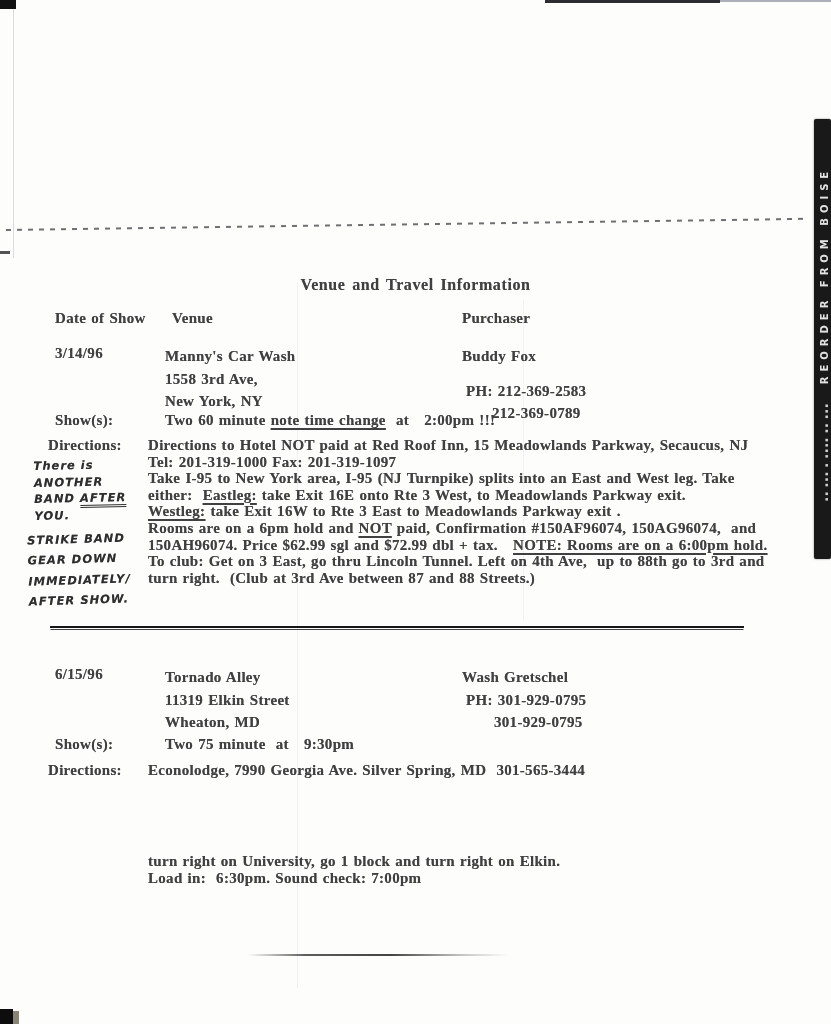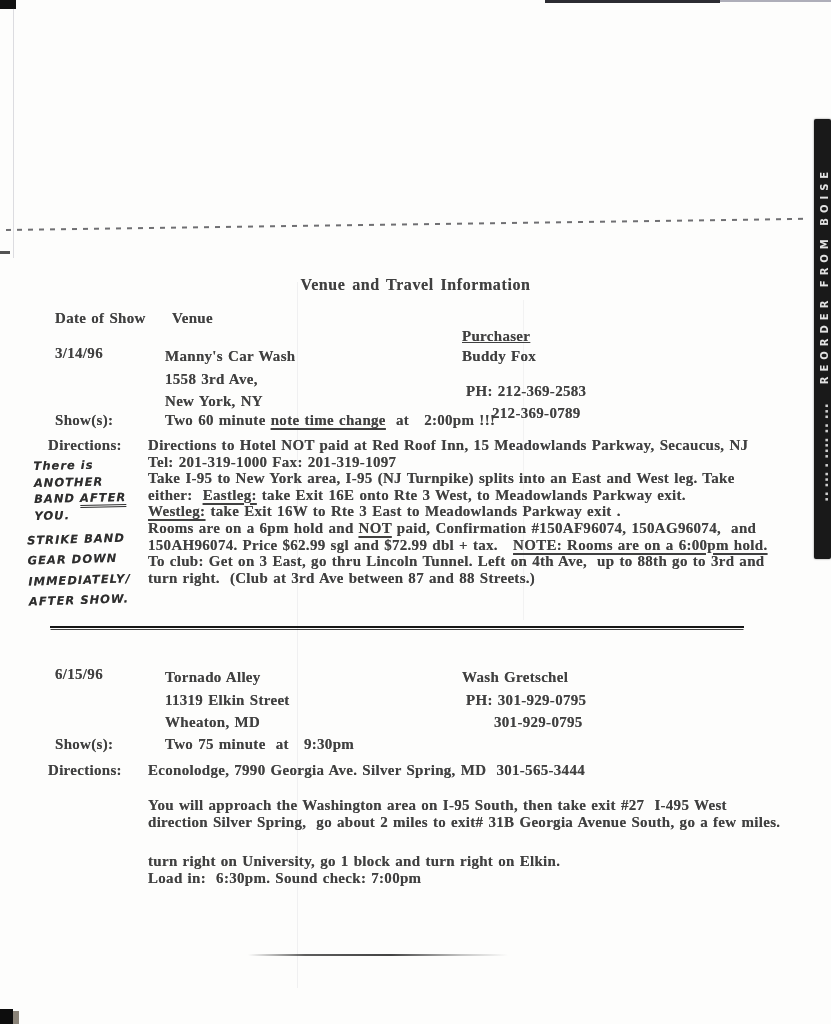--- a/index.html
+++ b/index.html
@@ -98,21 +98,21 @@
     <div class="strip-rot">
       <span class="strip-fine">▪▪ ▪▪▪ ▪ ▪▪▪▪ ▪▪ ▪▪▪</span>
       <span class="strip-main">REORDER  FROM  BOISE</span>
     </div>
   </div>
 
   <div class="abs ink title" style="top:276px;left:0;">Venue and Travel Information</div>
 
   <div class="abs ink" style="left:55px;top:310px;">Date of Show</div>
   <div class="abs ink" style="left:172px;top:310px;">Venue</div>
-  <div class="abs ink" style="left:462px;top:328px;text-decoration:underline;">Purchaser</div>
+  <div class="abs ink" style="left:462px;top:310px;">Purchaser</div>
 
   <div class="abs ink" style="left:55px;top:345px;">3/14/96</div>
   <div class="abs ink vblock" style="left:165px;top:345px;"><div class="ln">Manny's Car Wash</div><div class="ln">1558 3rd Ave,</div><div class="ln">New York, NY</div></div>
   <div class="abs ink vblock purch" style="left:462px;top:345px;"><div class="ln">Buddy Fox</div><div class="ln">PH: 212-369-2583</div><div class="ln">212-369-0789</div></div>
 
   <div class="abs ink" style="left:55px;top:412px;">Show(s):</div>
   <div class="abs ink" style="left:165px;top:412px;"><span class="seg">Two 60 minute </span><span class="seg u1">note time change</span><span class="seg">  at   2:00pm !!!</span></div>
 
   <div class="abs ink" style="left:48px;top:437px;">Directions:</div>
   <div class="abs ink dirblock" style="left:148px;top:437px;"><div class="ln"><span class="seg">Directions to Hotel NOT paid at Red Roof Inn, 15 Meadowlands Parkway, Secaucus, NJ</span></div><div class="ln"><span class="seg">Tel: 201-319-1000 Fax: 201-319-1097</span></div><div class="ln"><span class="seg">Take I-95 to New York area, I-95 (NJ Turnpike) splits into an East and West leg. Take</span></div><div class="ln"><span class="seg">either:  </span><span class="seg u1">Eastleg:</span><span class="seg"> take Exit 16E onto Rte 3 West, to Meadowlands Parkway exit.</span></div><div class="ln"><span class="seg u1">Westleg:</span><span class="seg"> take Exit 16W to Rte 3 East to Meadowlands Parkway exit .</span></div><div class="ln"><span class="seg">Rooms are on a 6pm hold and </span><span class="seg u1">NOT</span><span class="seg"> paid, Confirmation #150AF96074, 150AG96074,  and</span></div><div class="ln"><span class="seg">150AH96074. Price $62.99 sgl and $72.99 dbl + tax.   </span><span class="seg u1">NOTE: Rooms are on a 6:00pm hold.</span></div><div class="ln"><span class="seg">To club: Get on 3 East, go thru Lincoln Tunnel. Left on 4th Ave,  up to 88th go to 3rd and</span></div><div class="ln"><span class="seg">turn right.  (Club at 3rd Ave between 87 and 88 Streets.)</span></div></div>
@@ -135,18 +135,17 @@
   <div class="abs ink" style="left:55px;top:666px;">6/15/96</div>
   <div class="abs ink vblock" style="left:165px;top:666px;"><div class="ln">Tornado Alley</div><div class="ln">11319 Elkin Street</div><div class="ln">Wheaton, MD</div></div>
   <div class="abs ink vblock purch2" style="left:462px;top:666px;"><div class="ln">Wash Gretschel</div><div class="ln">PH: 301-929-0795</div><div class="ln">301-929-0795</div></div>
 
   <div class="abs ink" style="left:55px;top:736px;">Show(s):</div>
   <div class="abs ink" style="left:165px;top:736px;"><span class="seg">Two 75 minute  at   9:30pm</span></div>
 
   <div class="abs ink" style="left:48px;top:762px;">Directions:</div>
   <div class="abs ink dirblock" style="left:148px;top:762px;"><div class="ln"><span class="seg">Econolodge, 7990 Georgia Ave. Silver Spring, MD  301-565-3444</span></div></div>
 
-  <div class="abs ink pblock" style="left:148px;top:797px;"><div class="ln">You will approach the Washington area on I-95 South, then take exit #27  I-495 West</div><div class="ln">direction Silver Spring,  go about 2 miles to exit# 31B Georgia Avenue South, go a few miles.</div></div>
   <div class="abs ink pblock" style="left:148px;top:853px;"><div class="ln">turn right on University, go 1 block and turn right on Elkin.</div><div class="ln">Load in:  6:30pm. Sound check: 7:00pm</div></div>
 
   <div class="abs faintline"></div>
 
 </div>
 
 </body></html>

